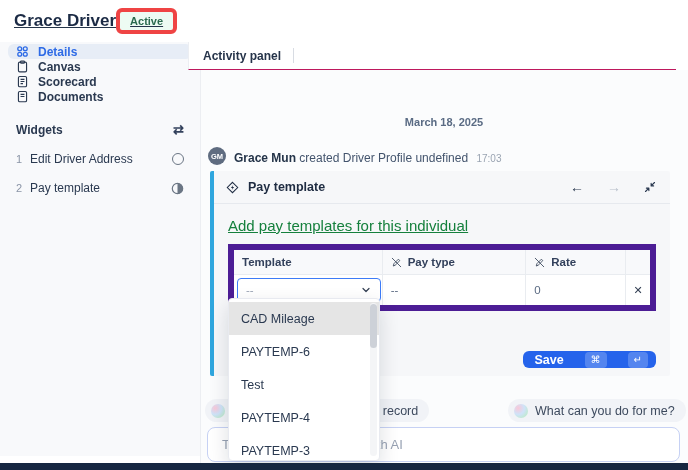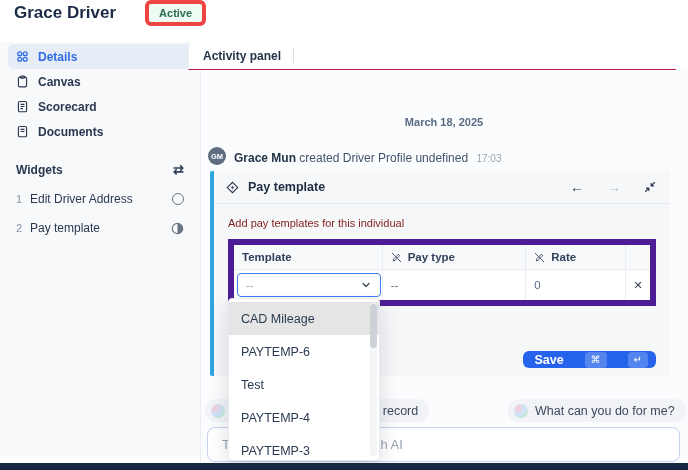--- a/index.html
+++ b/index.html
@@ -5,32 +5,32 @@
   * { margin:0; padding:0; box-sizing:border-box; }
   html,body { width:688px; height:470px; }
   body {
     font-family:"Liberation Sans", sans-serif;
     background:#ffffff; color:#243449; position:relative; overflow:hidden;
     font-size:12px;
   }
   svg { display:block; }
 
   
-  .page-header { position:absolute; left:14px; top:0; display:flex; align-items:center; gap:29px; }
+  .page-header { position:absolute; left:14px; top:8px; display:flex; align-items:center; gap:0;text-decoration:underline; }
   .page-title { font-size:17px; font-weight:bold; color:#1c2b45; }
   .status-badge {
     font-size:11px; font-weight:bold; color:#2a6a4e; background:#edfbf3;
     border:4px solid #ef4444; border-radius:6px; padding:3px 10px;
   }
 
   
   .sidebar-bg { position:absolute; left:0; top:42px; width:200px; height:414px; background:#f8f9fb; }
   .sidebar { position:absolute; left:8px; top:44px; width:184px; }
   .nav-item {
-    display:flex; align-items:center; gap:9px; height:25px; padding:0 8px;
+    display:flex; align-items:center; gap:9px; height:15px; padding:0 8px;
     font-size:12px; font-weight:bold; color:#2a3950; border-radius:6px; cursor:pointer;
   }
   .nav-item.selected { background:#e7edf6; color:#2e6be6; }
   .nav-item .ico { width:13px; height:13px; flex:0 0 13px; }
   .widgets-head { display:flex; align-items:center; margin:18px 8px 0 8px; font-size:12px; font-weight:bold; color:#2a3950; }
   .widgets-head .spacer { flex:1; }
   .swap-glyph { font-size:13px; color:#33415c; }
   .widget-step { display:flex; align-items:center; margin:15px 8px 0 8px; font-size:12px; color:#2a3950; }
   .widget-step .num { color:#8a94a6; font-size:11px; width:14px; }
   .widget-step .spacer { flex:1; }
@@ -67,21 +67,21 @@
   }
   .widget-card-header {
     height:33px; display:flex; align-items:center; gap:9px; padding:0 14px 0 12px;
     border-bottom:1px solid #e6e9ee;
   }
   .widget-card-title { font-size:12.5px; font-weight:bold; color:#1f2c42; flex:1; }
   .nav-arrow { font-size:14px; cursor:pointer; }
   .nav-arrow.enabled { color:#2a3950; }
   .nav-arrow.disabled { color:#b9c0cb; }
   .collapse-btn { margin-left:14px; cursor:pointer; color:#2a3950; }
-  .widget-desc { padding:13px 14px 0 14px; font-size:11px; color:#7f1d1d; }
+  .widget-desc { padding:13px 14px 0 14px; font-size:15px; color:#15803d;text-decoration:underline; }
 
   .pay-table { margin:10px 14px 0 14px; background:#fff; border:6px solid #4c1d95; }
   .pt-row { display:flex; }
   .pt-head { background:#f8f9fb; height:25px; border-bottom:1px solid #e9ecf0; }
   .pt-cell { display:flex; align-items:center; padding-left:8px; }
   .pt-cell + .pt-cell { border-left:1px solid #e9ecf0; }
   .c-template { width:35.5%; }
   .c-paytype { width:34.5%; }
   .c-rate { width:24%; }
   .c-actions { width:6%; padding-left:0; justify-content:center; }

